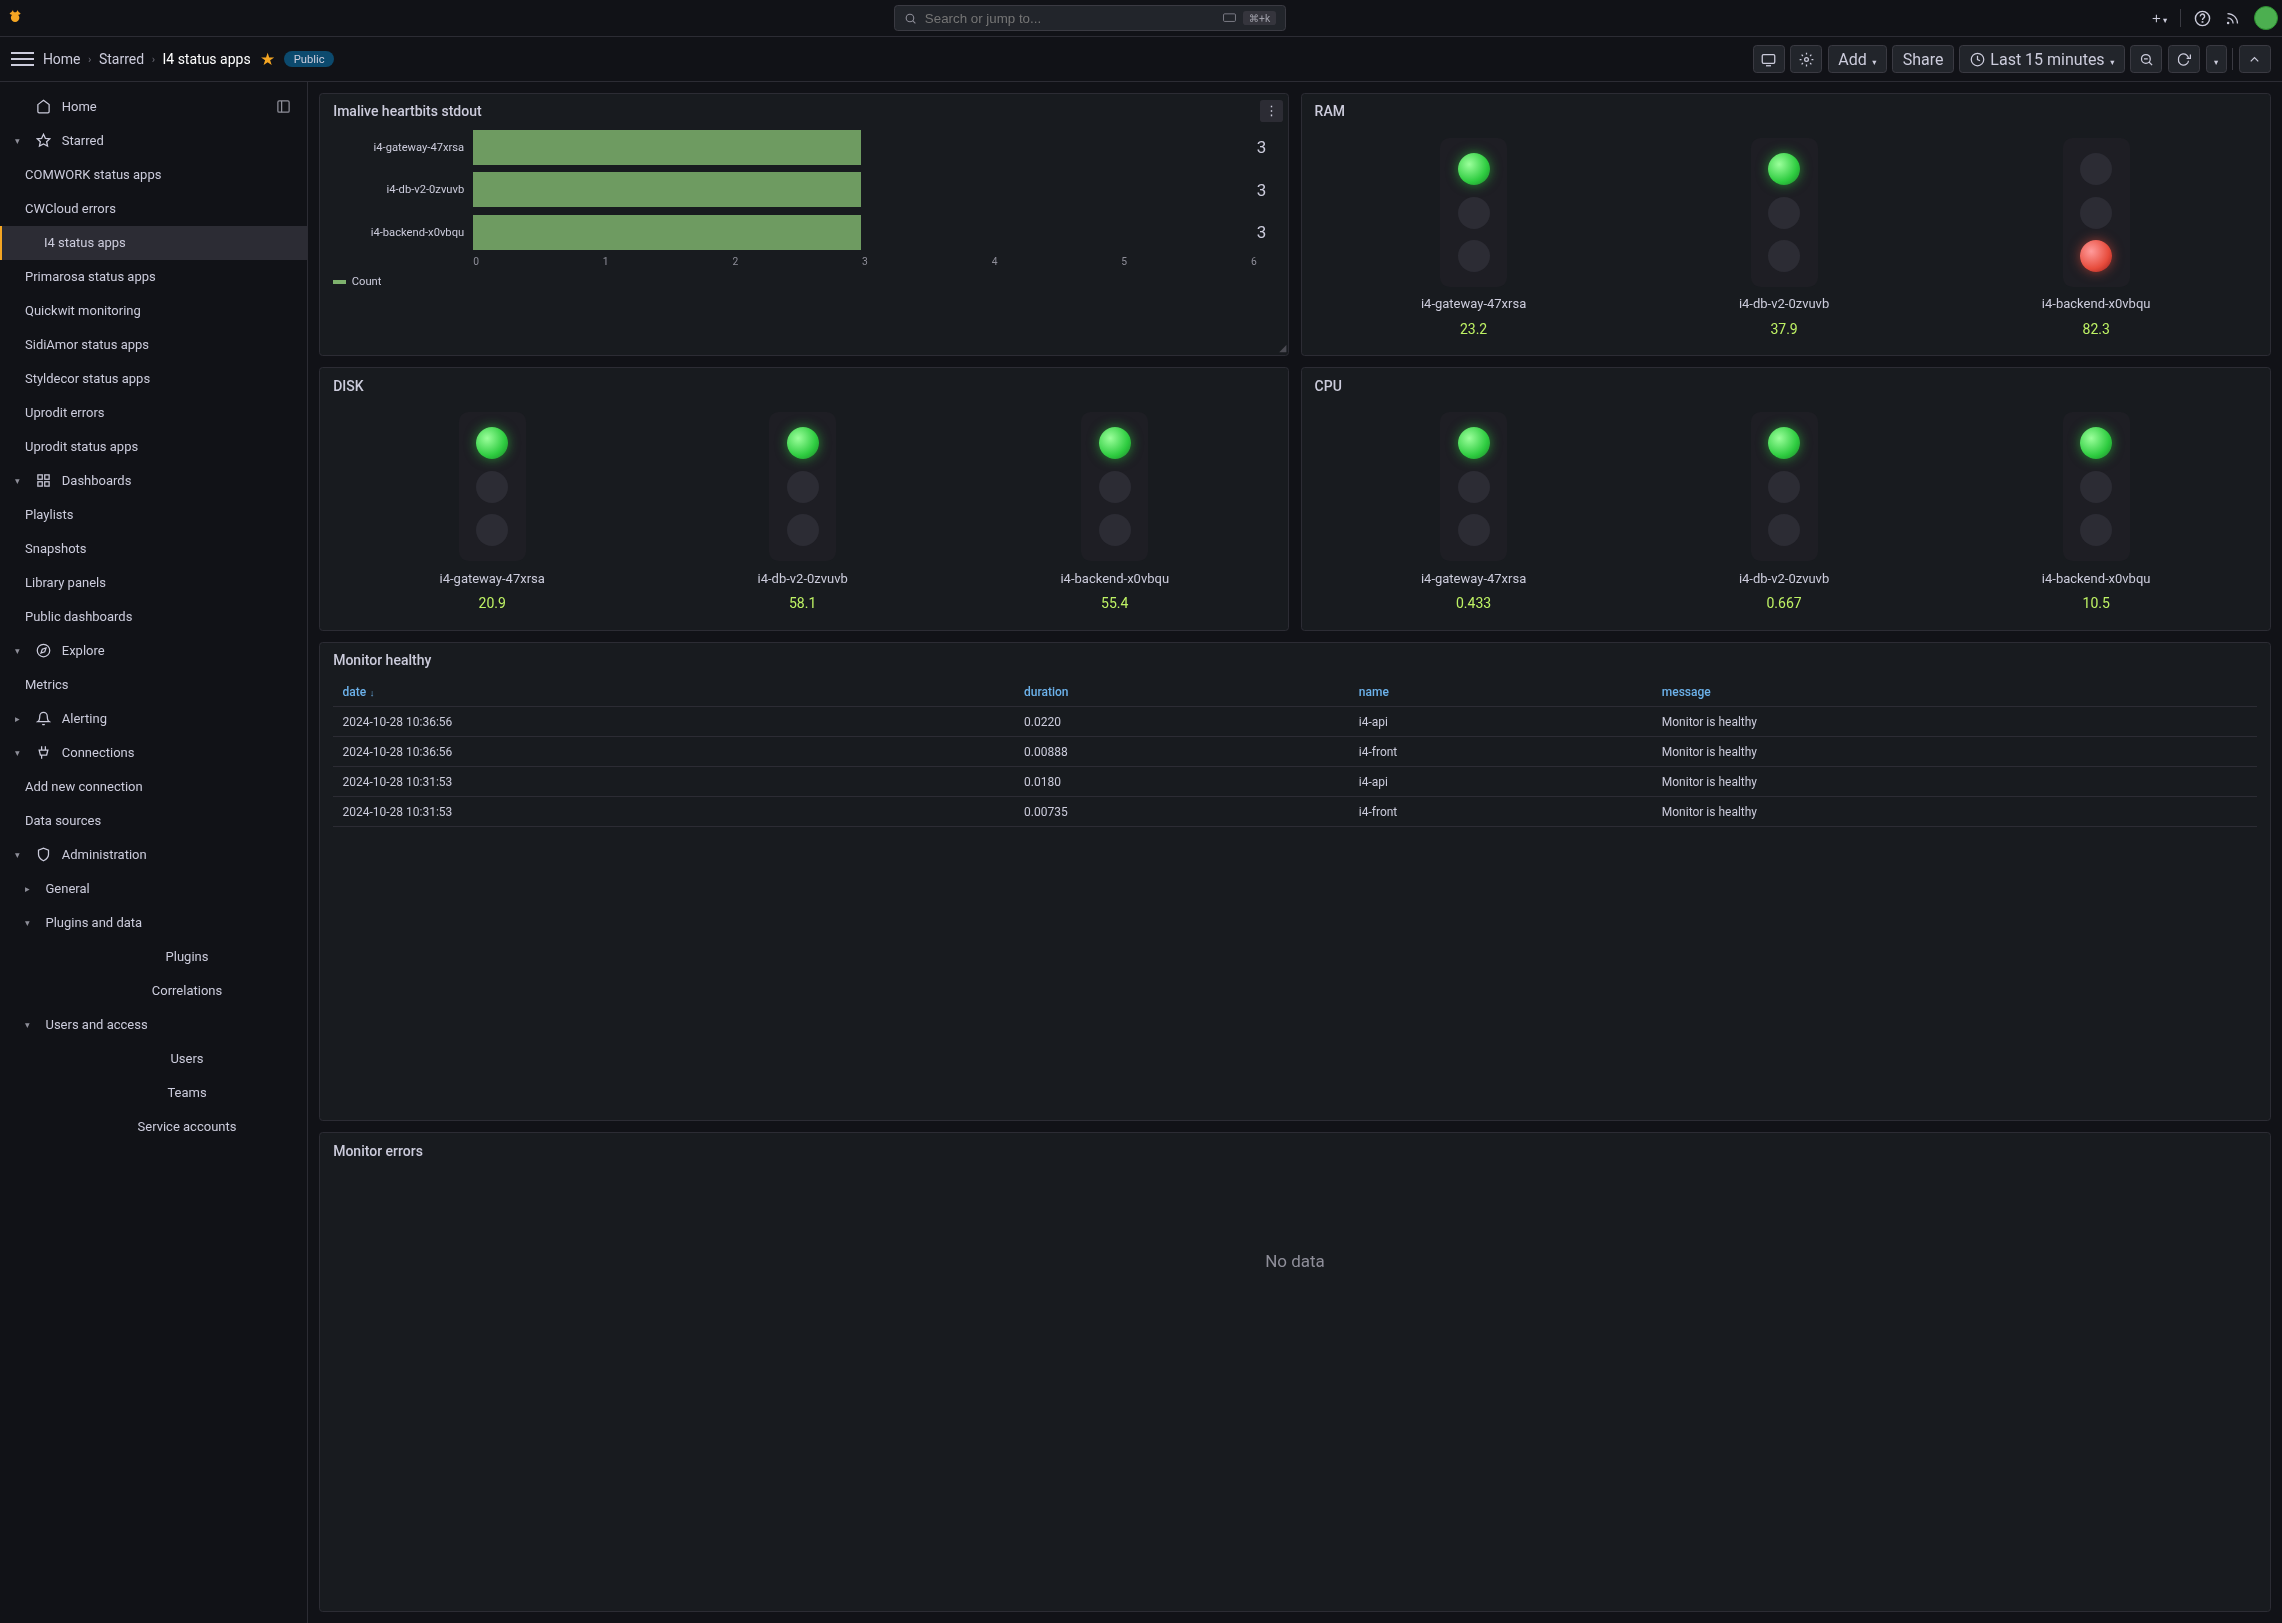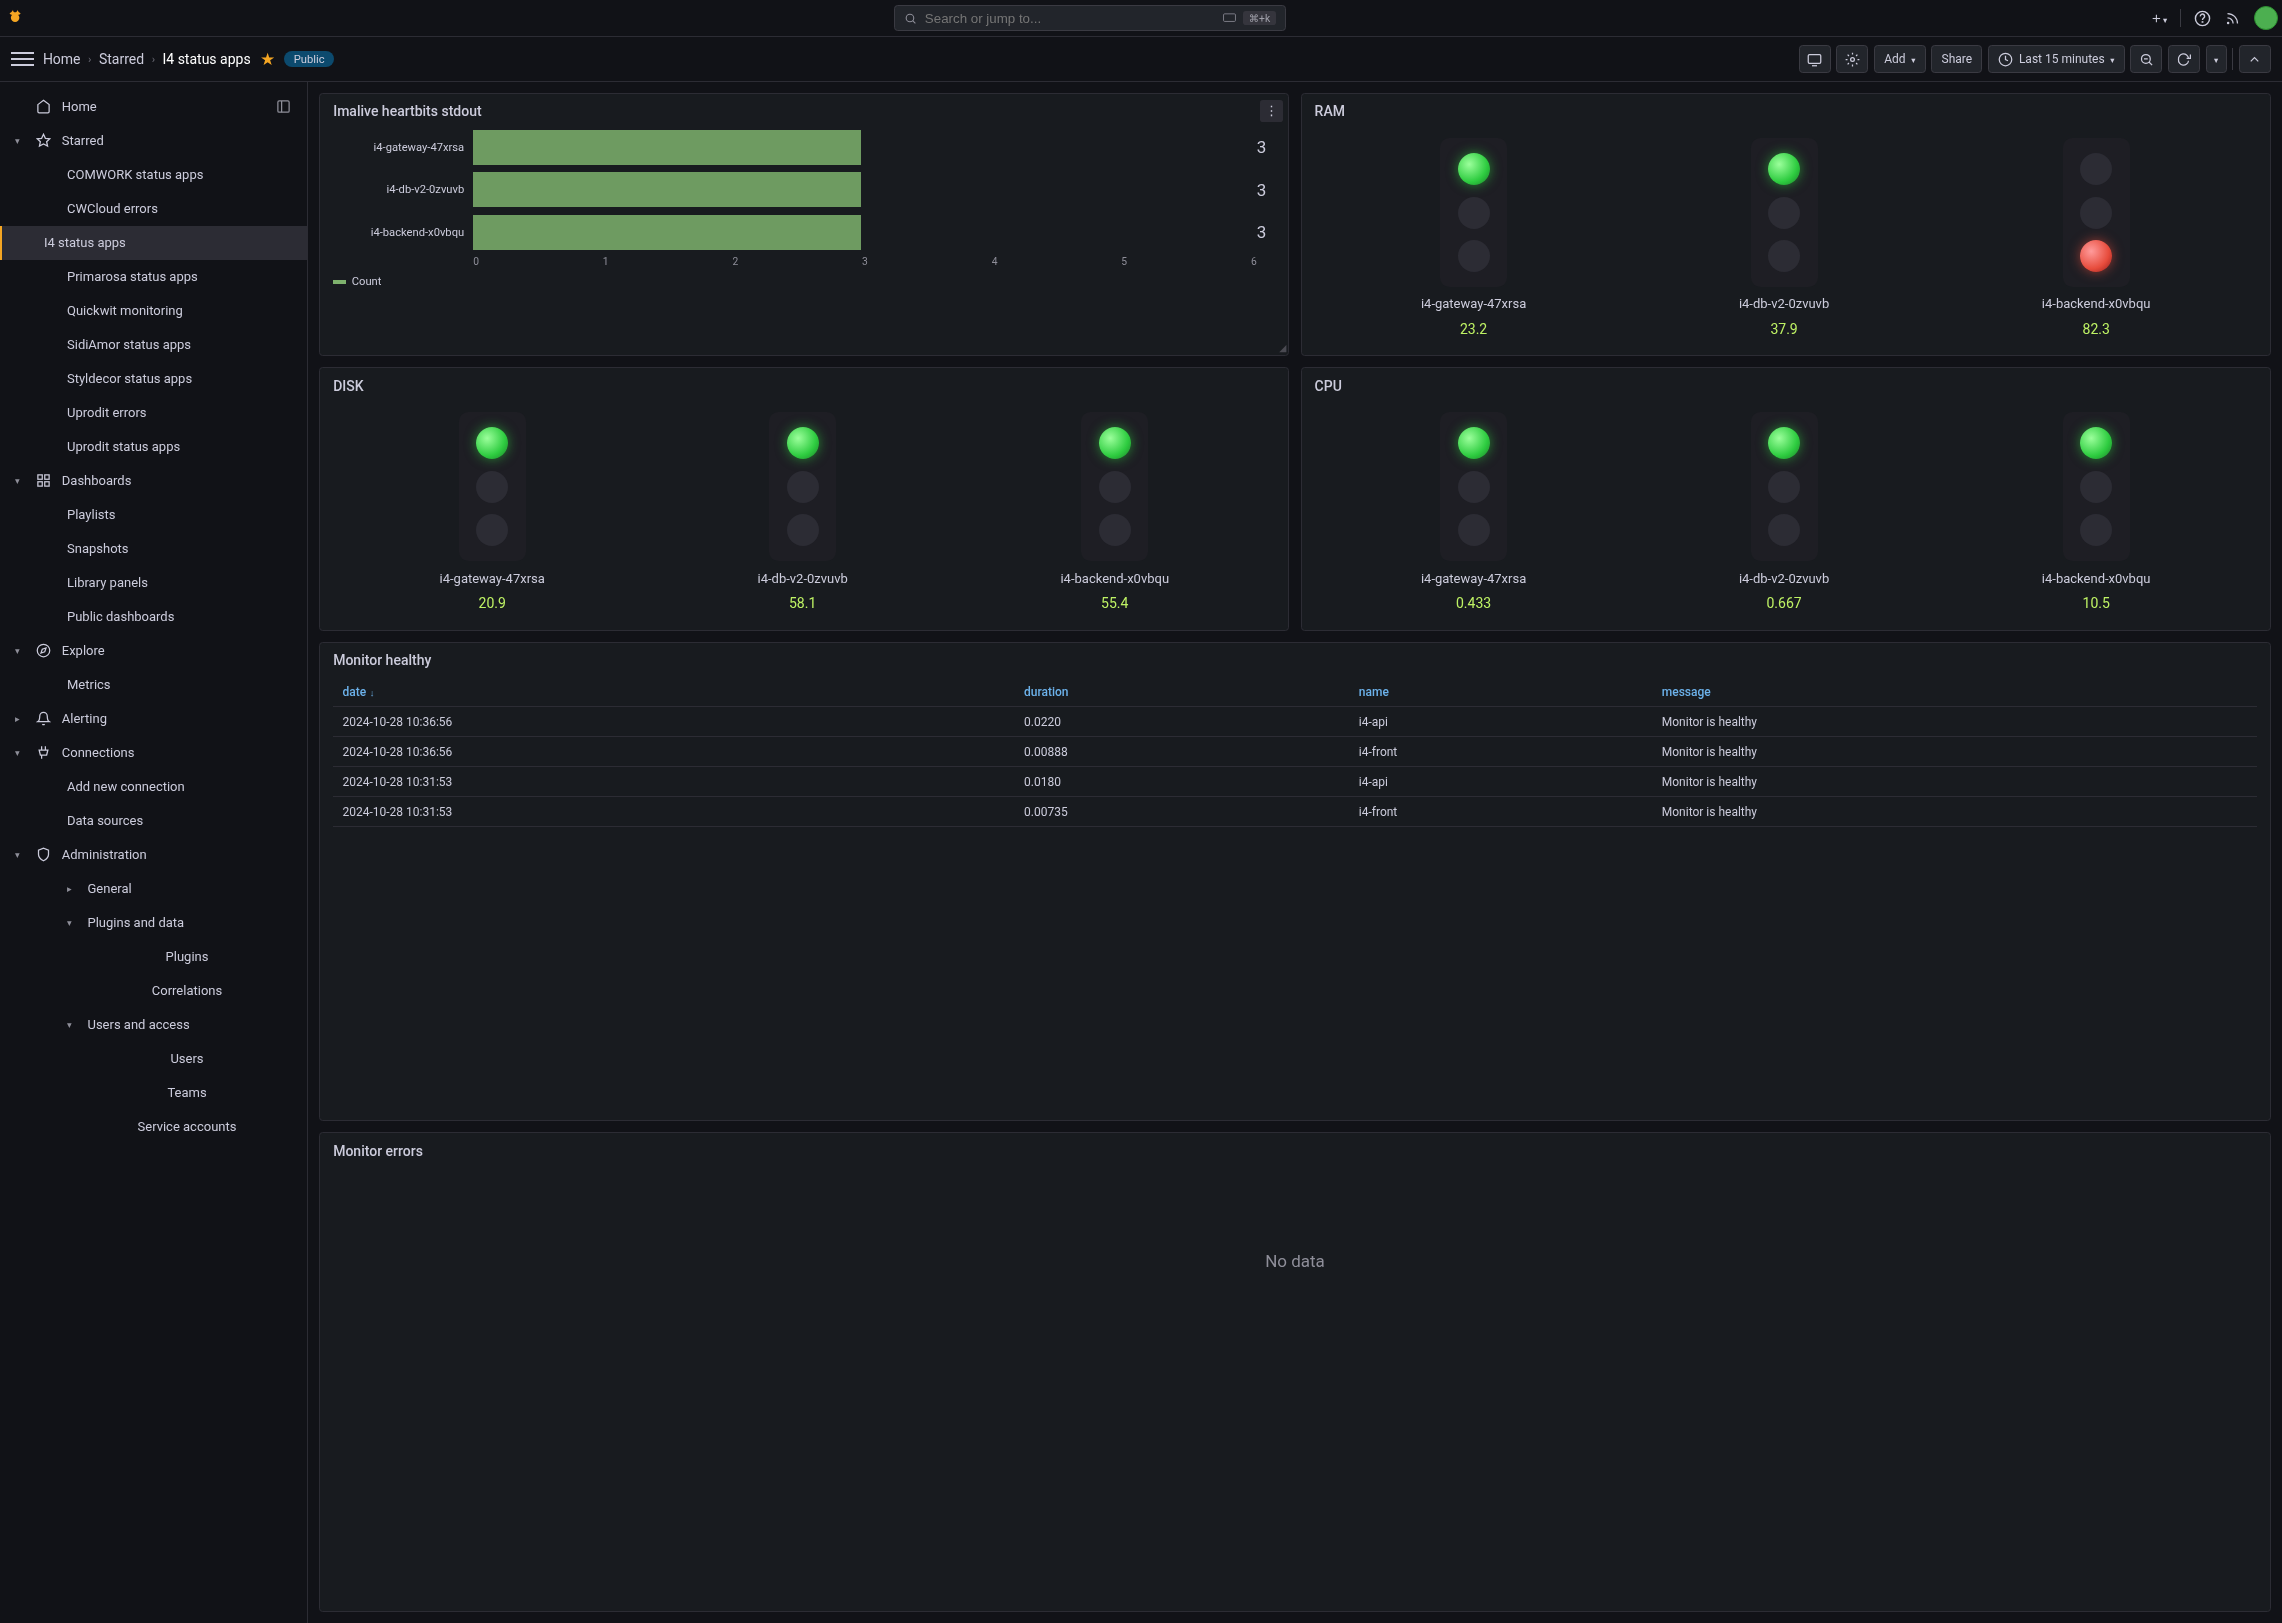--- a/index.html
+++ b/index.html
@@ -128,21 +128,21 @@
   height: 28px;
   background: #22252b;
   border: 0.9px solid #3a3a42;
   border-radius: 3.7px;
   display: flex;
   align-items: center;
   padding: 0 9.3px;
   gap: 5.6px;
   color: #ccccdc;
   cursor: pointer;
-  font-size: 12px;
+  font-size: 16px;
 }
 .hbtn.icon-only { padding: 0 7.5px; }
 .main {
   display: flex;
   height: calc(100vh - 82px);
 }
 .sidebar {
   width: 308px;
   border-right: 0.9px solid #2c2c34;
   overflow-y: auto;
@@ -150,21 +150,21 @@
 }
 .nav-item {
   display: flex;
   align-items: center;
   height: 34px;
   padding: 0 15px;
   gap: 9.3px;
   cursor: pointer;
   color: #ccccdc;
 }
-.nav-item.sub { padding-left: 67px; }
+.nav-item.sub { padding-left: 25px; }
 .nav-item.sub3 { padding-left: 82px; justify-content: center; }
 .nav-item.active {
   background: #2c2c34;
   border-left: 2.8px solid #f5a623;
   padding-left: 42px;
 }
 .nav-chevron {
   width: 11.2px;
   font-size: 9.3px;
   color: #8e8e99;

